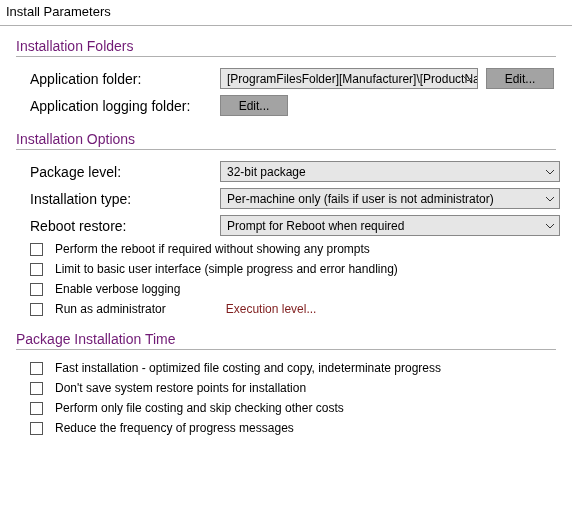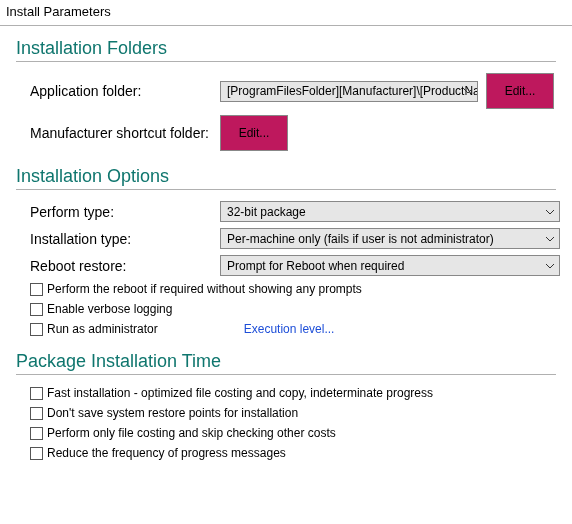--- a/index.html
+++ b/index.html
@@ -18,22 +18,22 @@
   }
   .sep {
     border: none;
     border-top: 1px solid #b0b0b0;
     margin: 0 0 0 0;
   }
   .section {
     padding: 12px 16px 0 16px;
   }
   .section-title {
-    color: #0f766e;
-    font-size: 18px;
+    color: #701a75;
+    font-size: 14px;
     margin-bottom: 2px;
   }
   .section-underline {
     border: none;
     border-top: 1px solid #b0b0b0;
     margin: 0 0 8px 0;
   }
   .row {
     display: flex;
     align-items: center;
@@ -67,48 +67,48 @@
   .combo.short { width: 258px; }
   .combo .chev {
     position: absolute;
     right: 4px;
     top: 50%;
     transform: translateY(-50%);
     pointer-events: none;
   }
   .chev svg { display: block; }
   .btn {
-    height: 36px;
+    height: 21px;
     width: 68px;
-    background: #be185d;
+    background: #a3a3a3;
     border: 1px solid #888;
     font-size: 12px;
     display: inline-flex;
     align-items: center;
     justify-content: center;
     cursor: default;
   }
   .check-row {
     display: flex;
     align-items: center;
     padding: 3px 0 3px 14px;
-    gap: 4px;
+    gap: 12px;
     font-size: 12px;
   }
   .chk {
     width: 13px;
     height: 13px;
     border: 1px solid #555;
     background: #fff;
     flex: 0 0 13px;
   }
   .link {
-    color: #1d4ed8;
+    color: #7f1d1d;
     cursor: pointer;
-    margin-left: 82px;
+    margin-left: 48px;
   }
 </style>
 </head>
 <body>
 
 <div class="page-title">Install Parameters</div>
 <hr class="sep">
 
 <div class="section">
   <div class="section-title">Installation Folders</div>
@@ -123,33 +123,33 @@
             <svg width="10" height="6">
               <path d="M1 1 L5 5 L9 1" stroke="#333" fill="none" stroke-width="1"></path>
             </svg>
           </span>
       </div>
       <div class="btn">Edit...</div>
     </div>
   </div>
 
   <div class="row">
-    <div class="label-col">Manufacturer shortcut folder:</div>
+    <div class="label-col">Application logging folder:</div>
     <div class="field-col">
       <div class="btn">Edit...</div>
     </div>
   </div>
 </div>
 
 <div class="section">
   <div class="section-title">Installation Options</div>
   <hr class="section-underline">
 
   <div class="row">
-    <div class="label-col">Perform type:</div>
+    <div class="label-col">Package level:</div>
     <div class="field-col">
       <div class="combo wide">
         <span>32-bit package</span>
         <span class="chev">
             <svg width="10" height="6">
               <path d="M1 1 L5 5 L9 1" stroke="#333" fill="none" stroke-width="1"></path>
             </svg>
           </span>
       </div>
     </div>
@@ -179,20 +179,24 @@
               <path d="M1 1 L5 5 L9 1" stroke="#333" fill="none" stroke-width="1"></path>
             </svg>
           </span>
       </div>
     </div>
   </div>
 
   <div class="check-row">
     <div class="chk"></div>
     <span>Perform the reboot if required without showing any prompts</span>
+  </div>
+  <div class="check-row">
+    <div class="chk"></div>
+    <span>Limit to basic user interface (simple progress and error handling)</span>
   </div>
   <div class="check-row">
     <div class="chk"></div>
     <span>Enable verbose logging</span>
   </div>
   <div class="check-row">
     <div class="chk"></div>
     <span>Run as administrator</span>
     <span class="link">Execution level...</span>
   </div>

